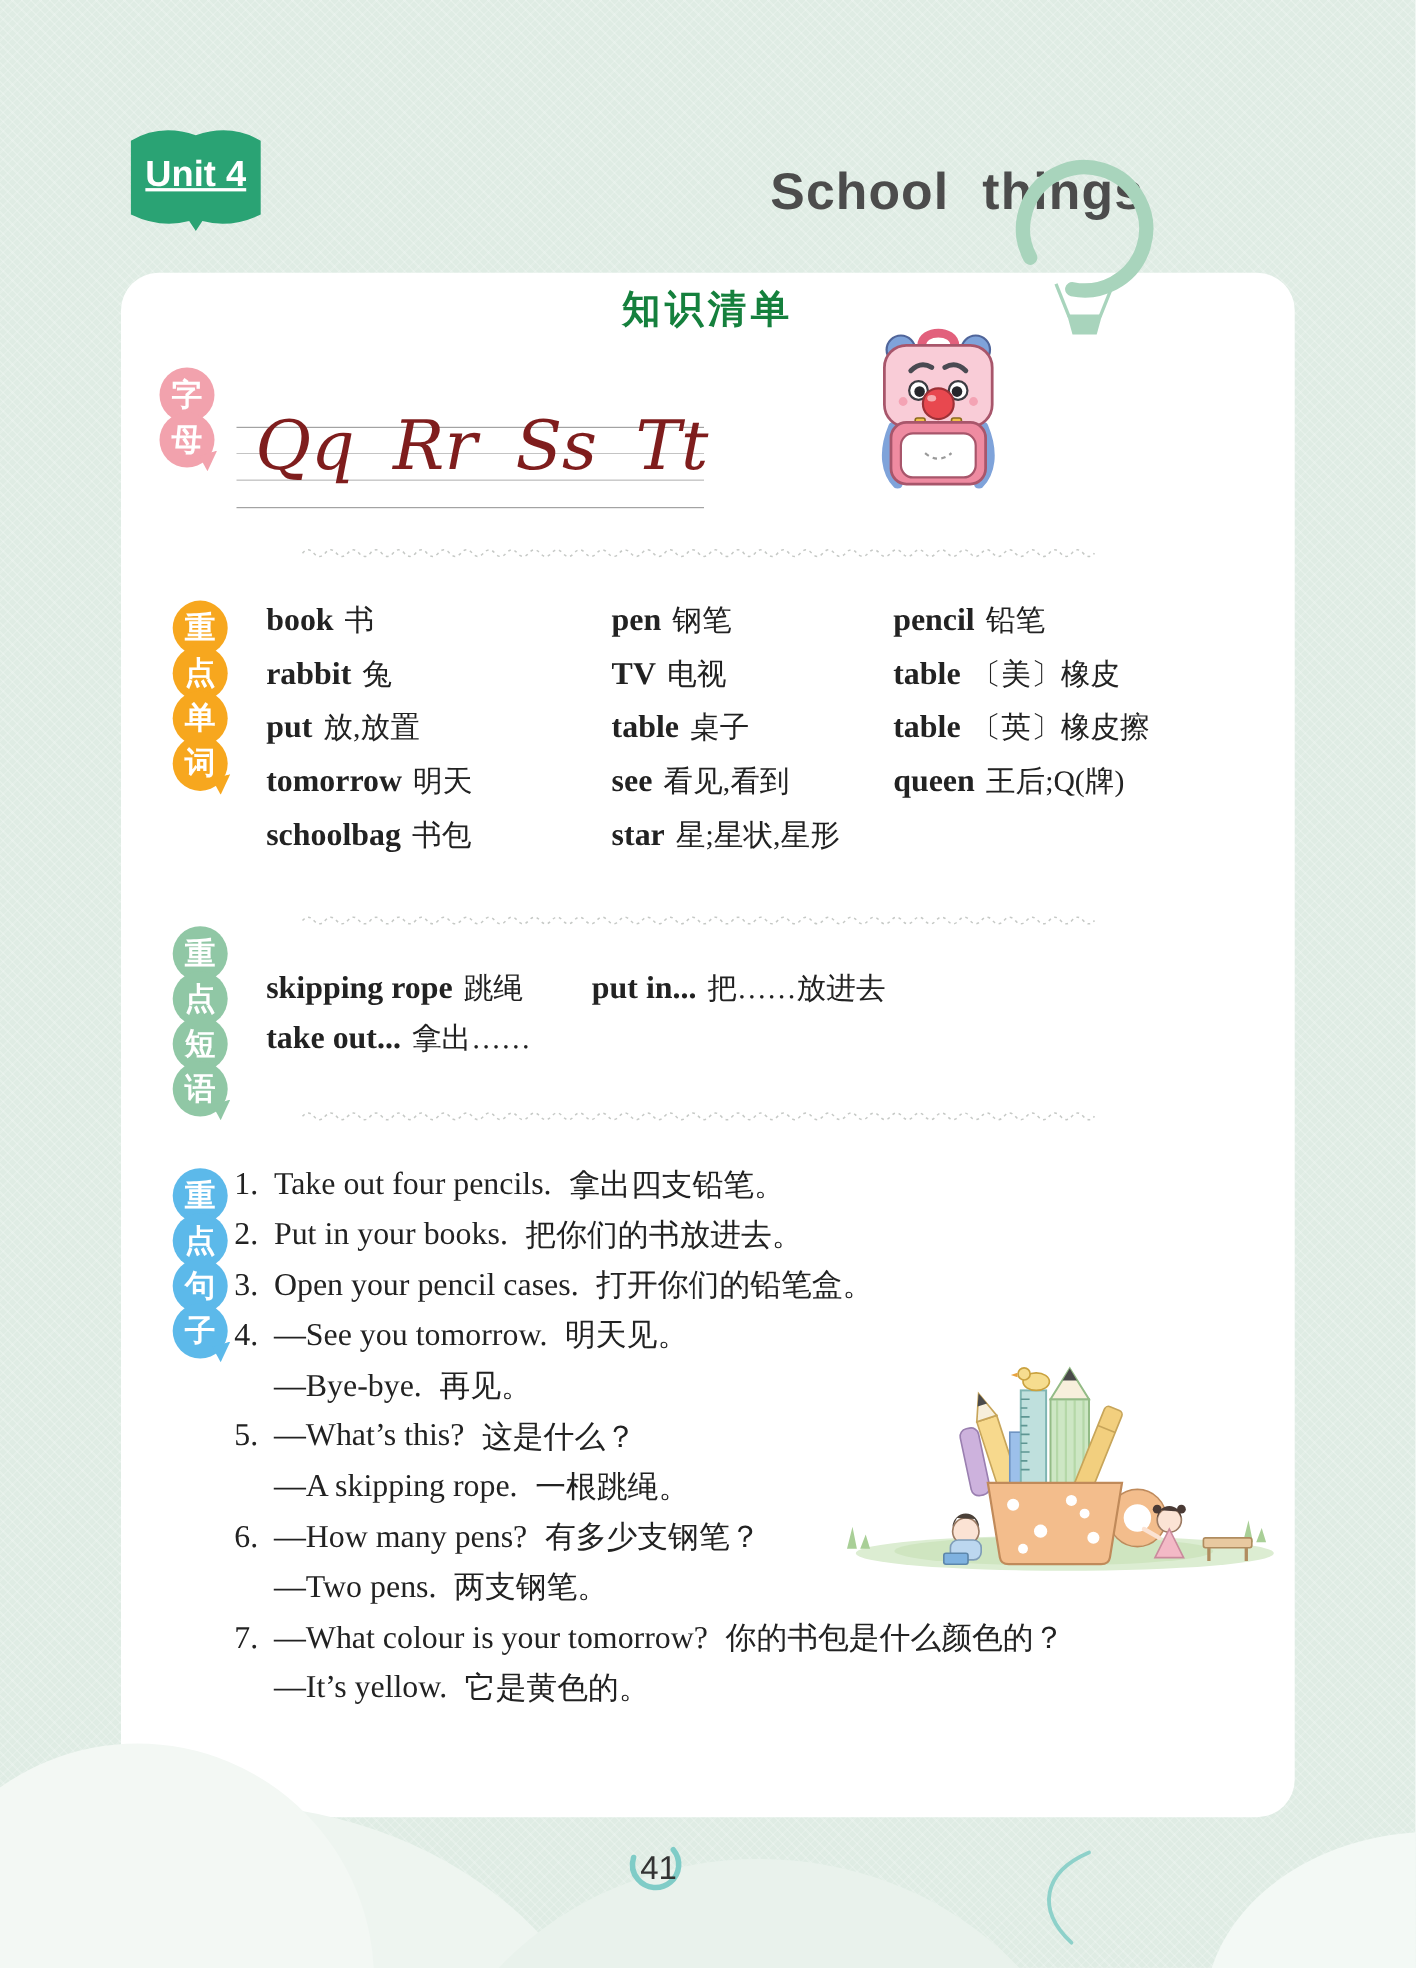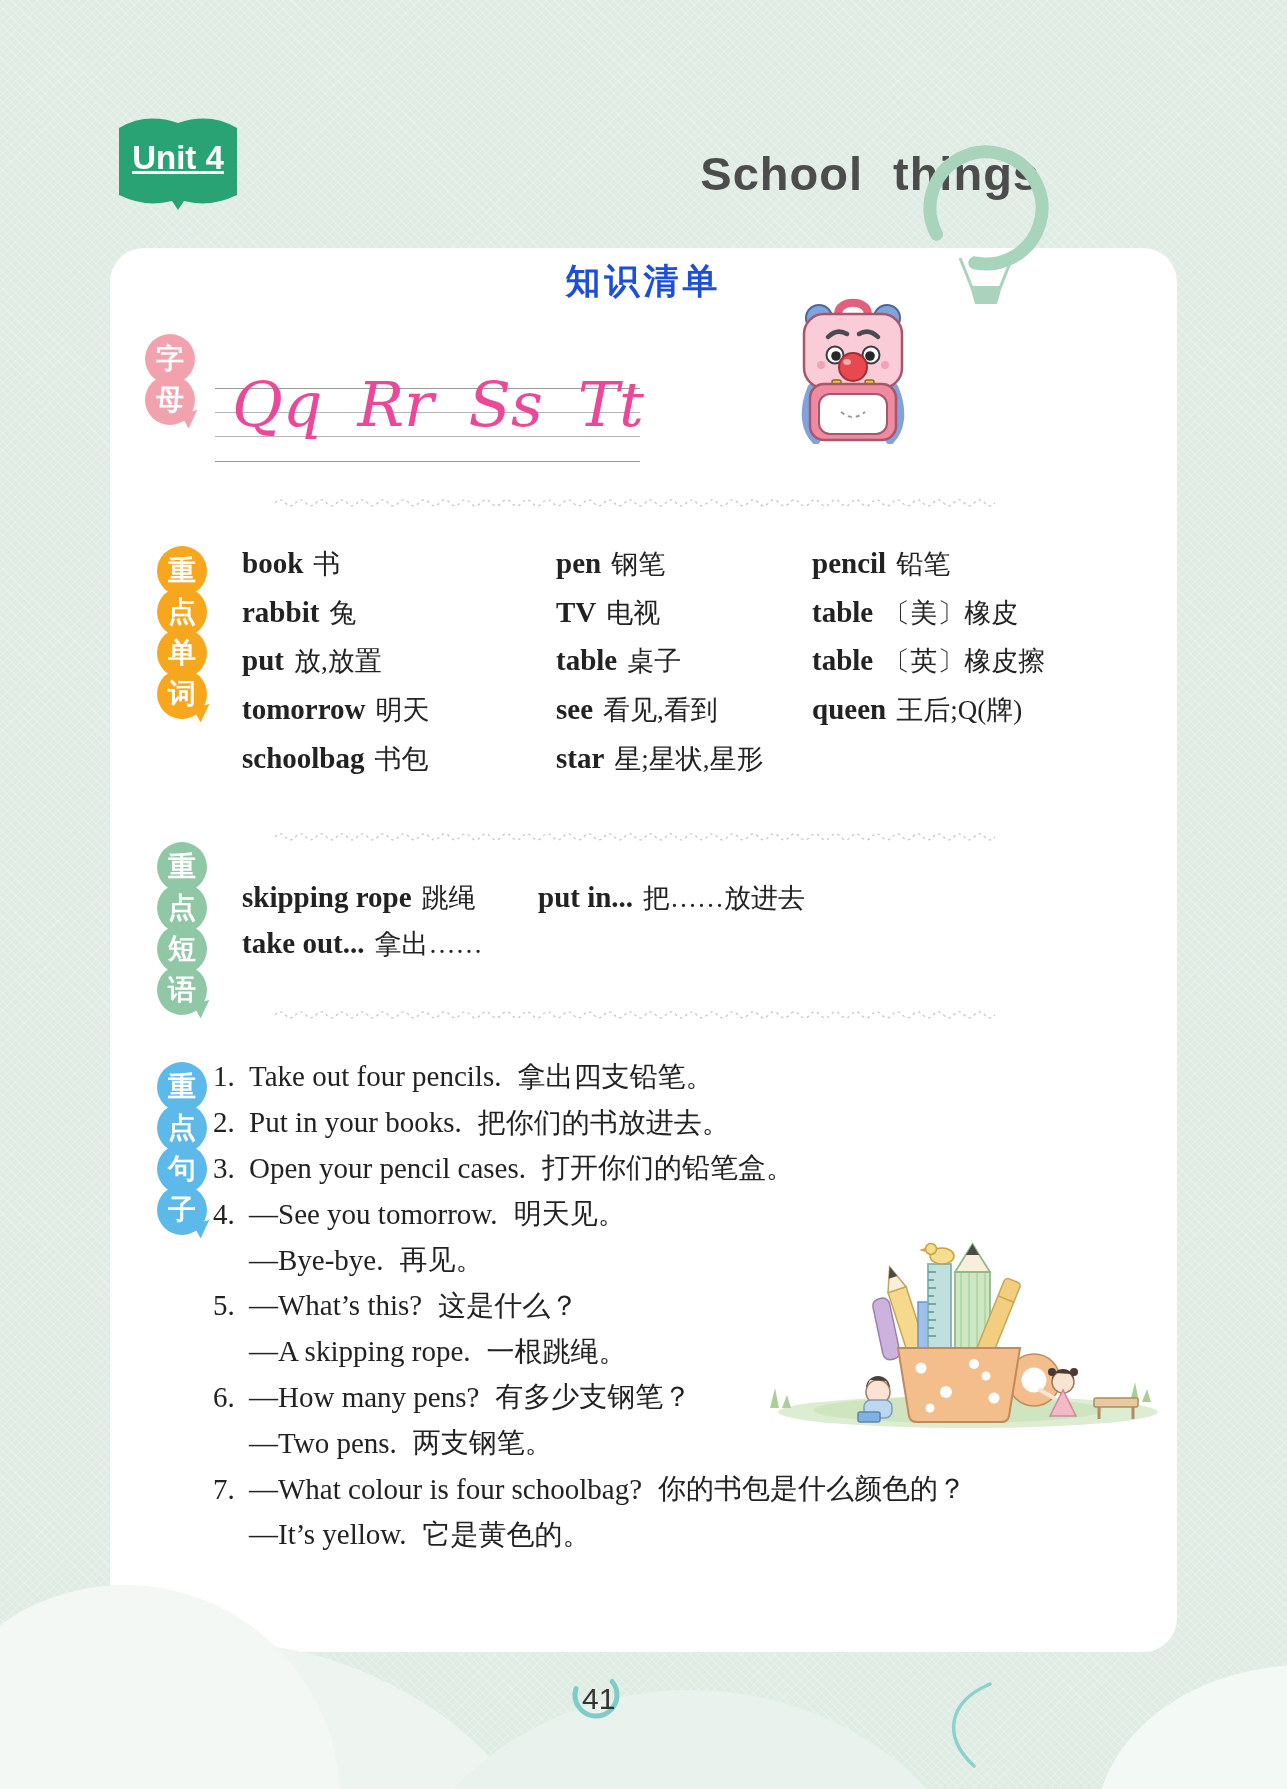--- a/index.html
+++ b/index.html
@@ -21,42 +21,42 @@
   .unit-badge .lbl{position:absolute;left:0;top:30px;width:100%;text-align:center;
     font-family:"Liberation Sans",sans-serif;font-weight:bold;font-size:33px;color:#fff;text-decoration:underline;}
   .page-title{position:absolute;left:600px;top:146px;width:440px;text-align:right;z-index:4;
     font-family:"Liberation Sans",sans-serif;font-weight:bold;font-size:47px;color:#4c4c4c;
     letter-spacing:1px;word-spacing:16px;}
   .balloon{position:absolute;left:912px;top:122px;z-index:4;}
   
   .card{position:absolute;left:110px;top:248px;width:1067px;height:1404px;background:#fff;
     border-radius:34px;z-index:2;}
   .heading{position:absolute;left:0;top:10px;width:100%;text-align:center;
-    font-family:Liberation Sans, sans-serif;font-weight:bold;font-size:35px;color:#1d4ed8;
+    font-family:Liberation Sans, sans-serif;font-weight:bold;font-size:35px;color:#15803d;
     letter-spacing:4px;}
   
   .badge{position:absolute;display:flex;flex-direction:column;align-items:center;z-index:5;}
   .bchar{position:relative;width:50px;height:50px;border-radius:50%;color:#fff;
     font-family:"Liberation Sans",sans-serif;font-weight:bold;font-size:28px;
     display:flex;align-items:center;justify-content:center;}
   .bchar + .bchar{margin-top:-9px;}
   .bchar:last-child::after{content:"";position:absolute;right:-4px;bottom:-3px;width:17px;height:17px;
     background:inherit;clip-path:polygon(100% 0,0 12%,30% 100%);transform:rotate(-10deg);}
   .badge-pink  .bchar{background:#f2a2ad;}
   .badge-orange .bchar{background:#f7a71e;}
   .badge-green .bchar{background:#90c7a5;}
   .badge-blue  .bchar{background:#5cb9ea;}
   
   .writing-lines{position:absolute;left:105px;top:140px;width:425px;height:72px;
     border-top:1.5px solid #9a9a9a;border-bottom:1.5px solid #9a9a9a;
     background-image:linear-gradient(#b5b5b5 0 1px,transparent 1px),linear-gradient(#b5b5b5 0 1px,transparent 1px);
     background-repeat:no-repeat;background-size:100% 1px;background-position:0 23px,0 47px;}
   .letter-row{position:absolute;left:122px;top:126px;width:412px;display:flex;
     justify-content:space-between;font-family:"DejaVu Serif",serif;font-style:italic;
-    font-size:62px;line-height:1;color:#ec4899;font-weight:normal;}
+    font-size:62px;line-height:1;color:#7f1d1d;font-weight:normal;}
   .schoolbag{position:absolute;left:682px;top:44px;}
   
   .wave{position:absolute;left:105px;width:840px;height:12px;}
   .wave.w1{top:248px;} .wave.w2{top:582px;} .wave.w3{top:760px;}
   
   .word-grid{position:absolute;left:132px;top:292px;width:915px;display:grid;
     grid-template-columns:314px 256px 345px;grid-auto-rows:48.6px;align-items:center;}
   .phrase-grid{position:absolute;left:132px;top:627px;width:800px;display:grid;
     grid-template-columns:296px 420px;grid-auto-rows:46px;align-items:center;}
   .wi{white-space:nowrap;}
@@ -269,21 +269,21 @@
         </div>
 
         <div class="sent">
           <span class="num"></span>
           <span class="sen">—Two pens.</span>
           <span class="szh">两支钢笔。</span>
         </div>
 
         <div class="sent">
           <span class="num">7.</span>
-          <span class="sen">—What colour is four schoolbag?</span>
+          <span class="sen">—What colour is your tomorrow?</span>
           <span class="szh">你的书包是什么颜色的？</span>
         </div>
 
         <div class="sent">
           <span class="num"></span>
           <span class="sen">—It’s yellow.</span>
           <span class="szh">它是黄色的。</span>
         </div>
       </div>
 

